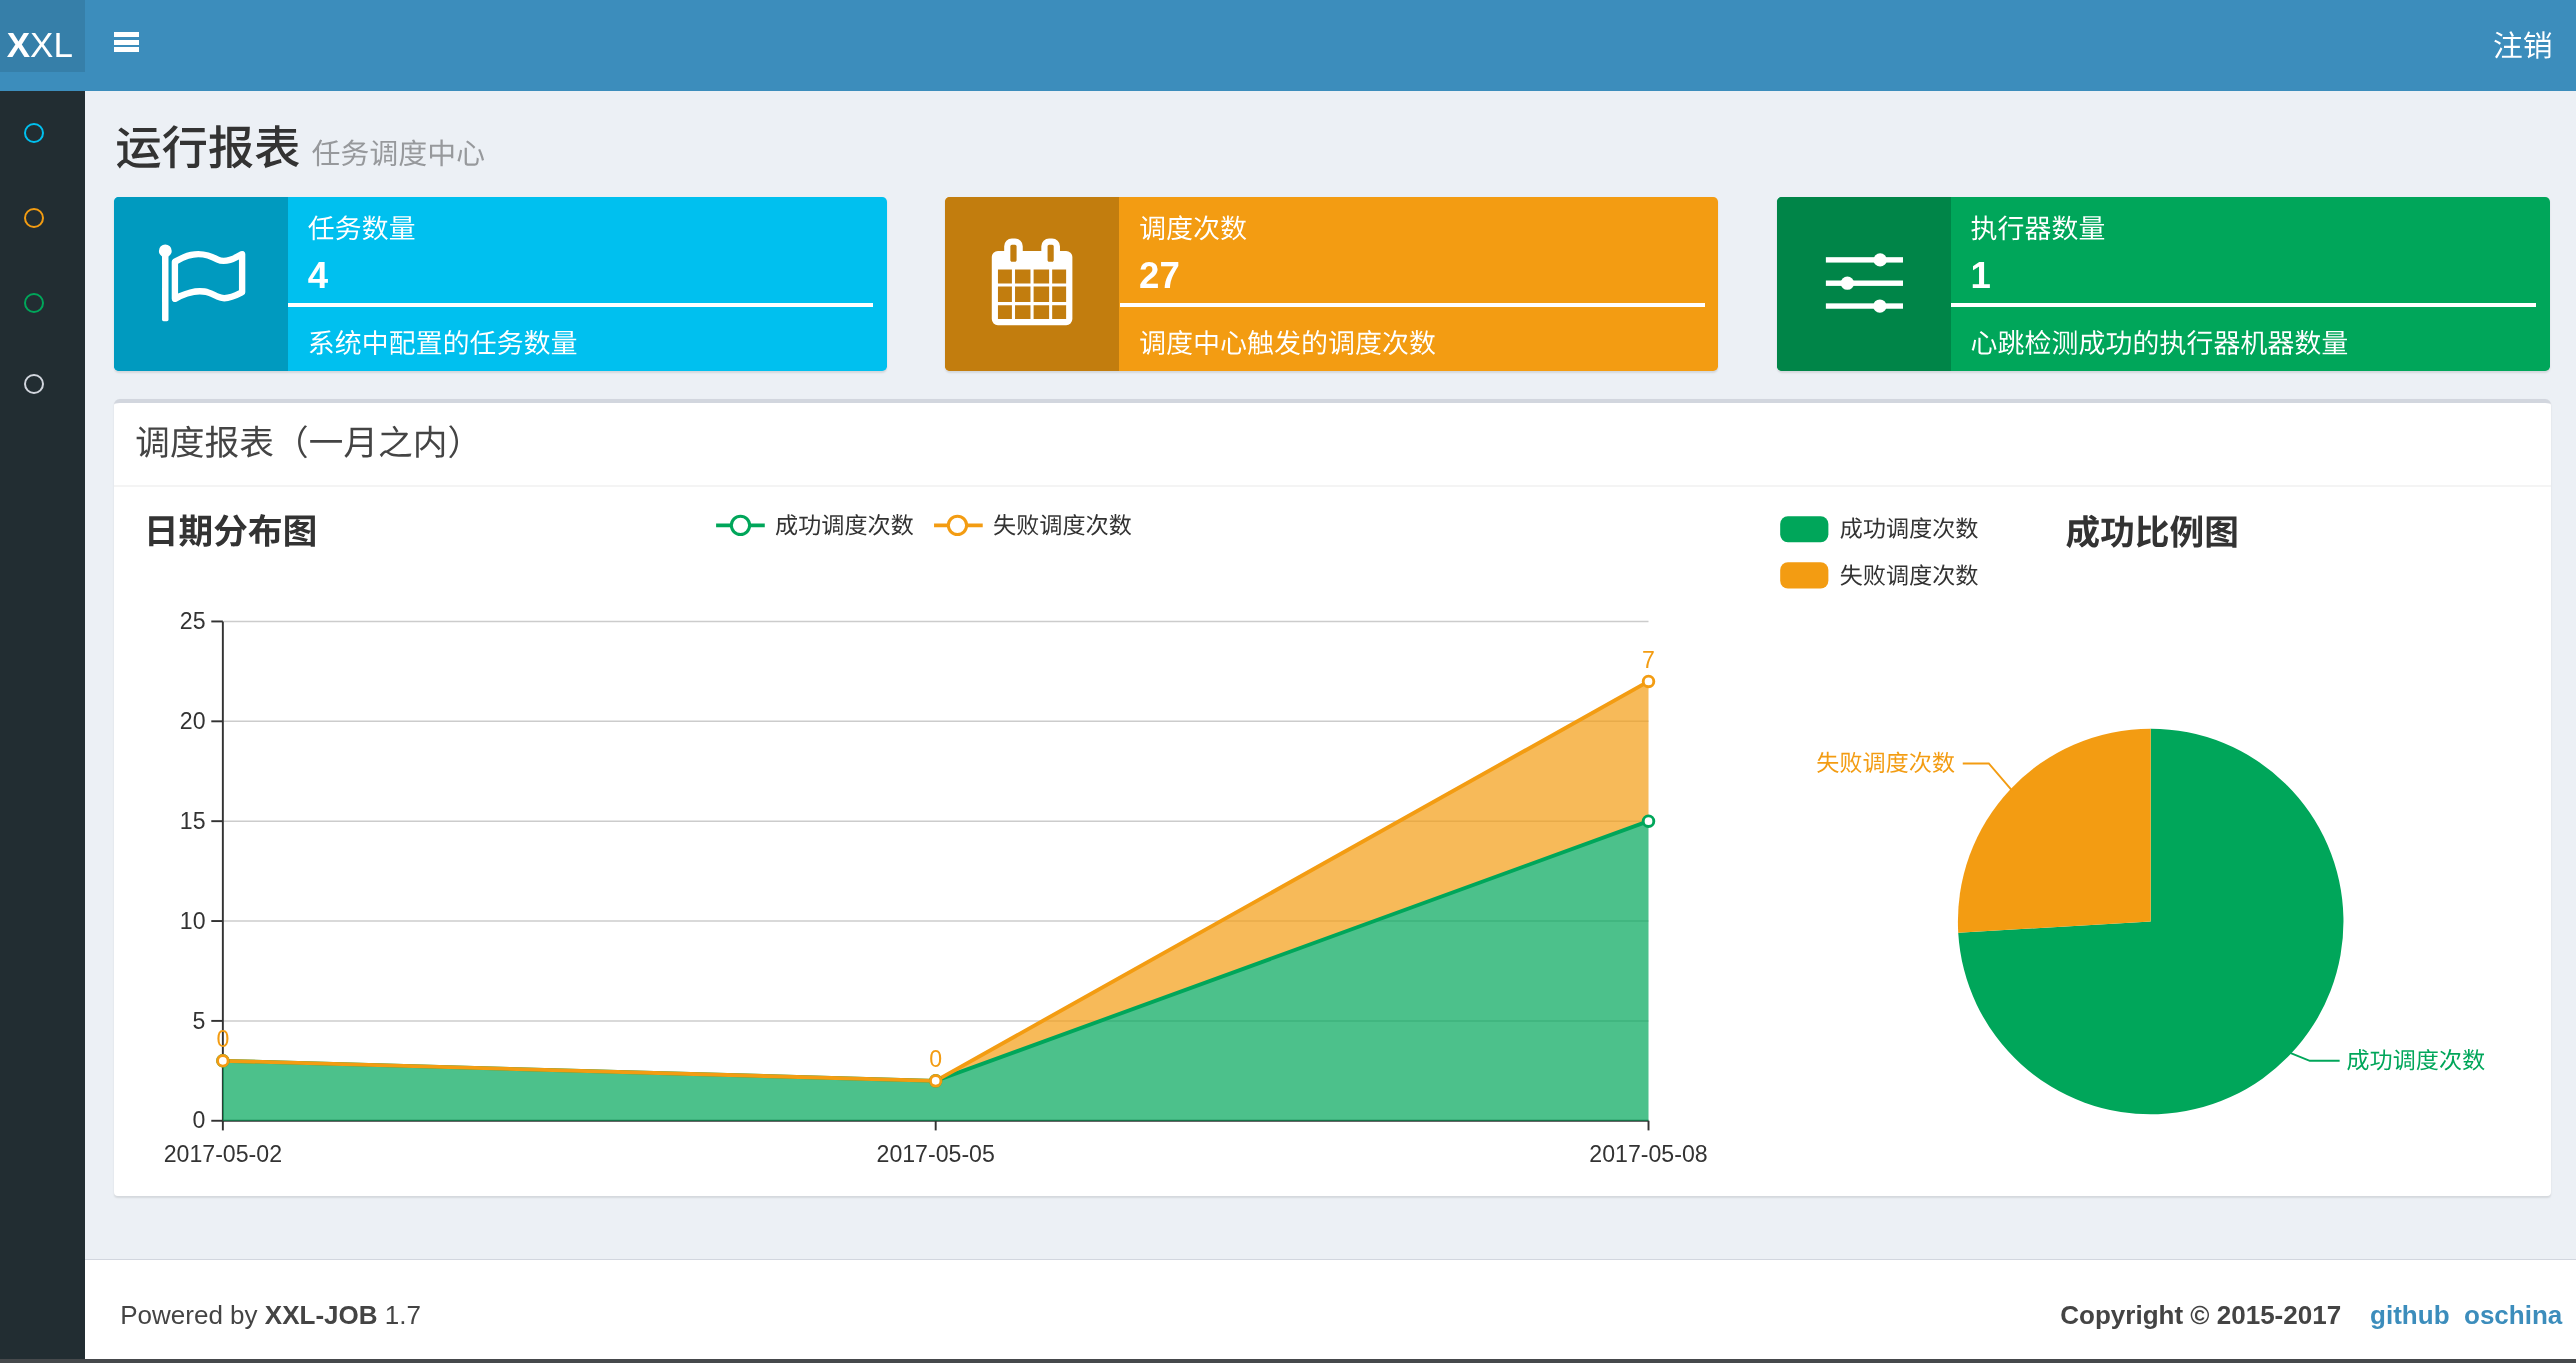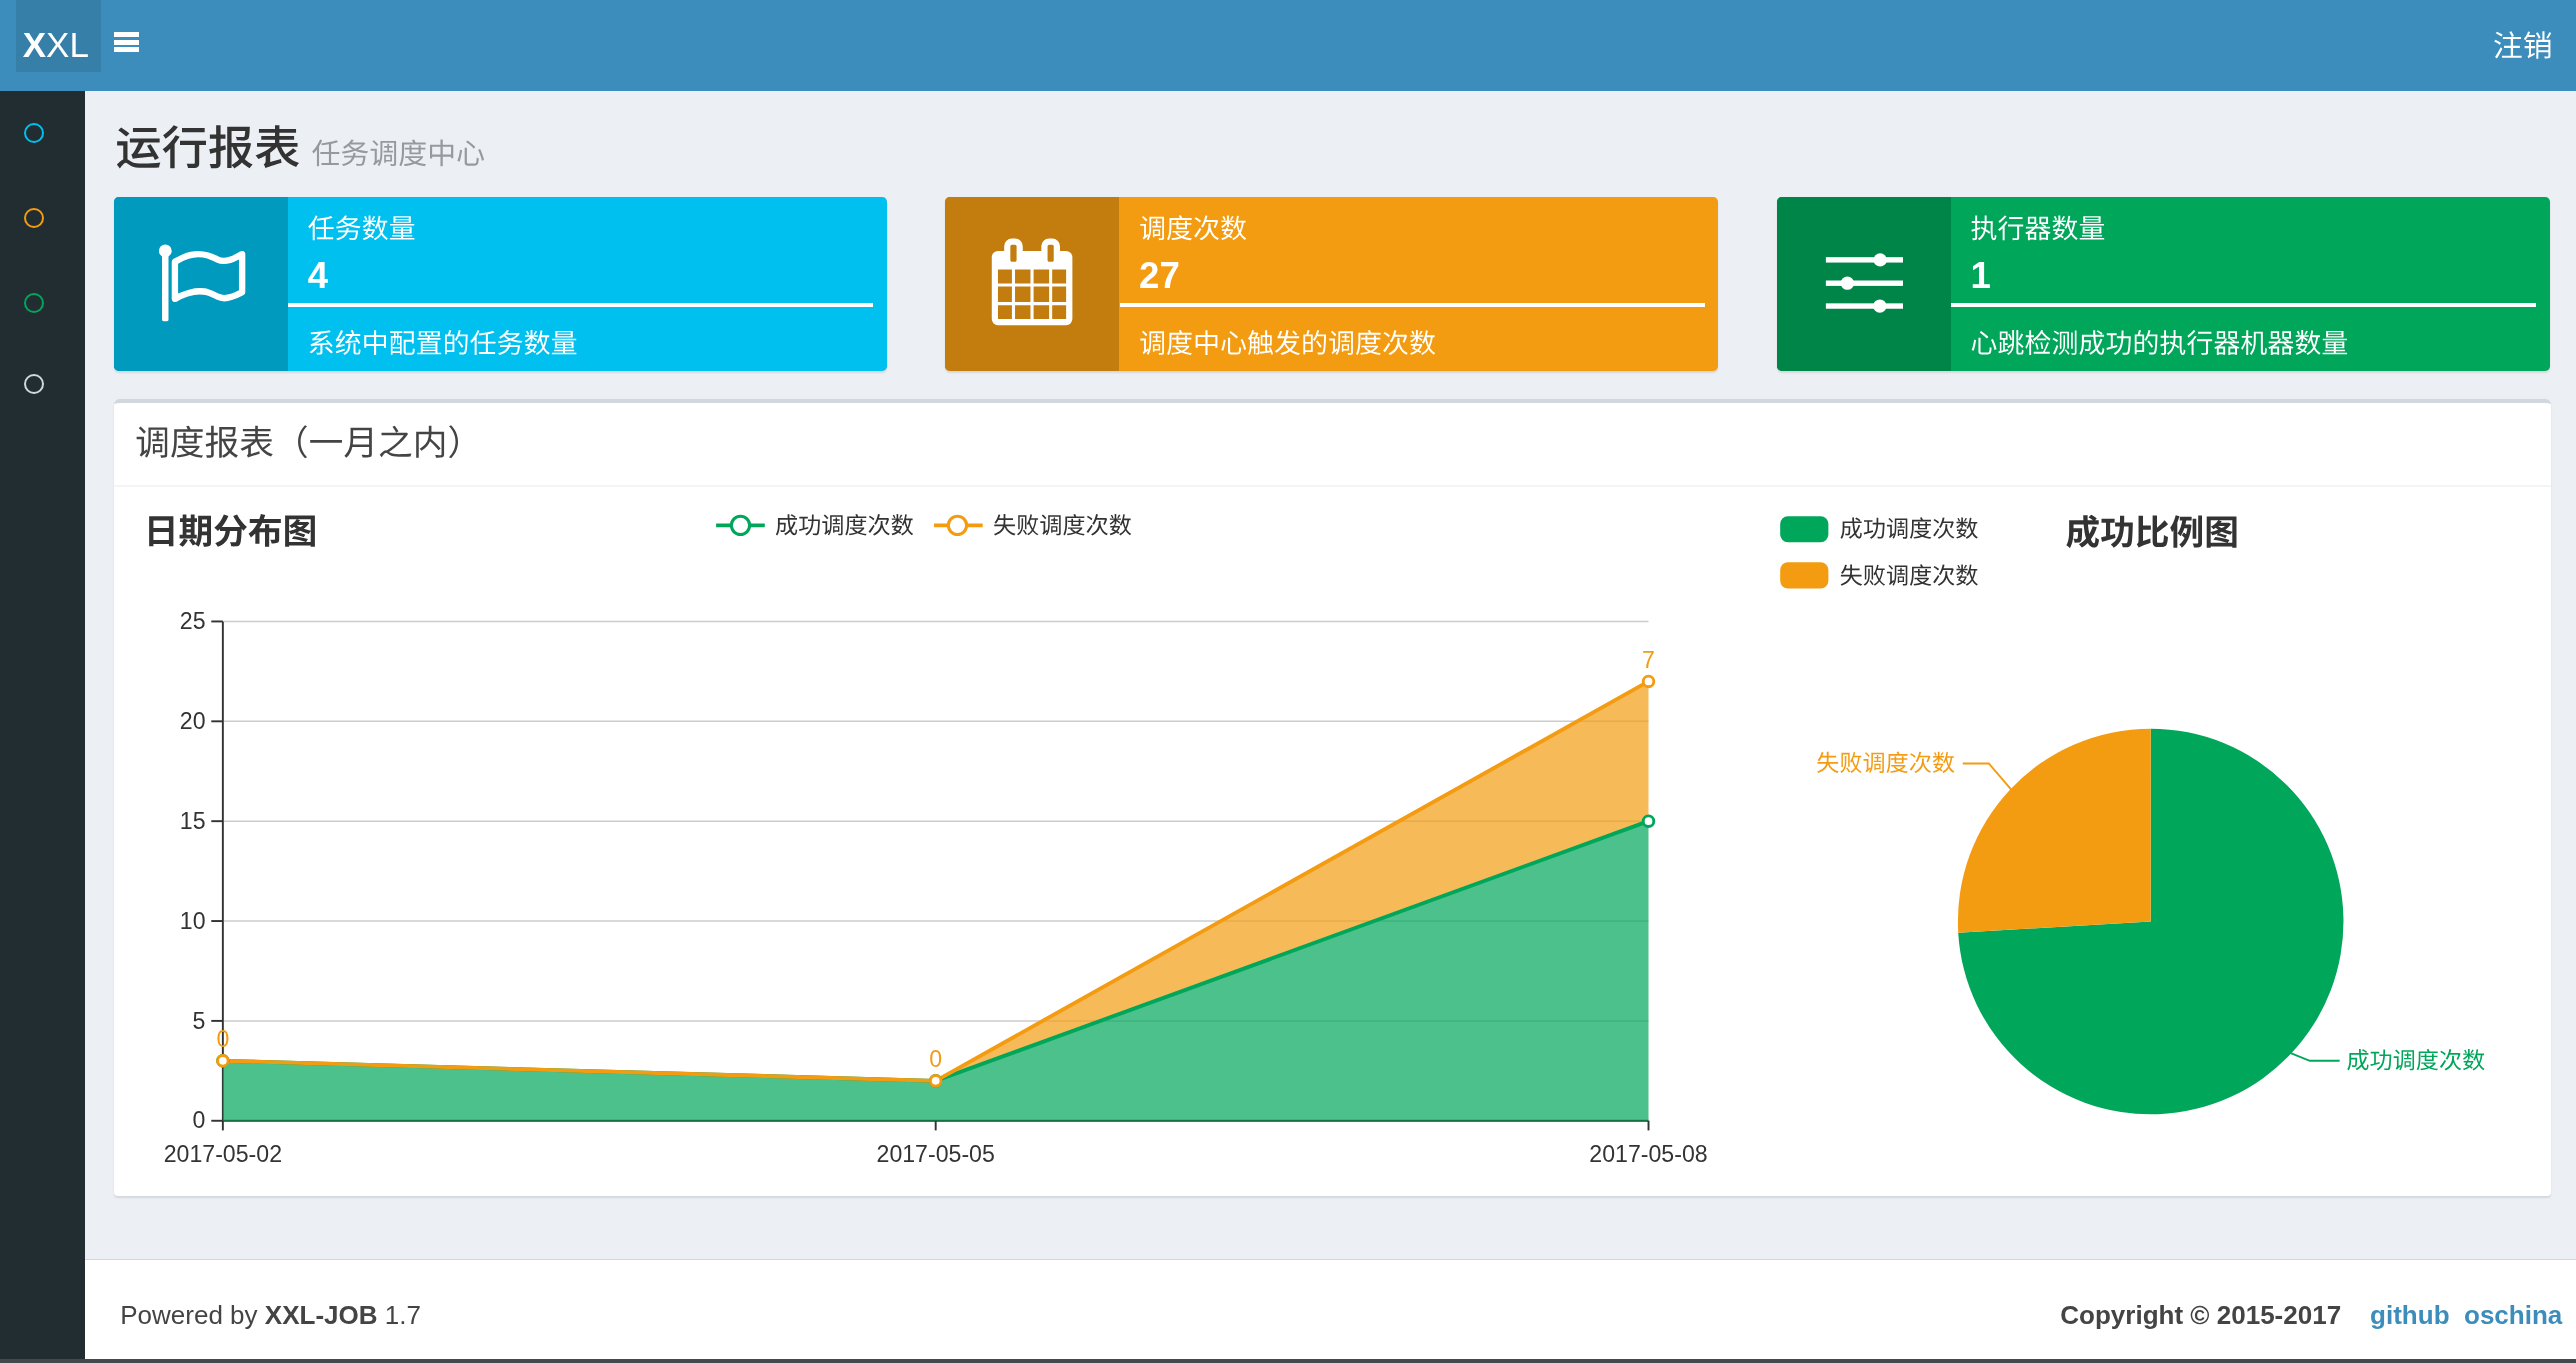--- a/index.html
+++ b/index.html
@@ -1,18 +1,18 @@
 <!DOCTYPE html>
 <html><head><meta charset="utf-8"><style>
 * { margin:0; padding:0; box-sizing:border-box; }
 html,body { width:2576px; height:1363px; overflow:hidden; background:#ecf0f5;
   font-family:"Liberation Sans", sans-serif; }
 #navbar { position:absolute; left:0; top:0; width:2576px; height:91px; background:#3c8dbc; }
 #logo { position:absolute; left:0; top:0; width:85px; height:72px; background:#367fa9;
-  color:#fff; font-size:35px; line-height:89px; font-weight:300; padding-left:6.7px;margin-left:16px; }
+  color:#fff; font-size:35px; line-height:89px; font-weight:300; padding-left:6.7px; }
 #logo b { font-weight:700; }
 #burger div { position:absolute; left:114px; width:25px; height:5.3px; background:#fff; }
 #sidebar { position:absolute; left:0; top:91px; width:85px; height:1273px; background:#222d32; }
 .ring { position:absolute; border-radius:50%; width:20px; height:20px; border-style:solid; border-width:2.9px; }
 #footer { position:absolute; left:85px; top:1259px; width:2491px; height:100px; background:#fff;
   border-top:1.9px solid #d2d6de; }
 .ibox { position:absolute; top:197px; height:174px; border-radius:4.8px; box-shadow:0 1.9px 1.9px rgba(0,0,0,0.1); }
 .iicon { position:absolute; left:0; top:0; width:174px; height:174px; border-radius:4.8px 0 0 4.8px; }
 .iline { position:absolute; top:303px; height:3.9px; background:#fff; }
 #panel { position:absolute; left:114px; top:399px; width:2437px; height:797px; background:#fff;

